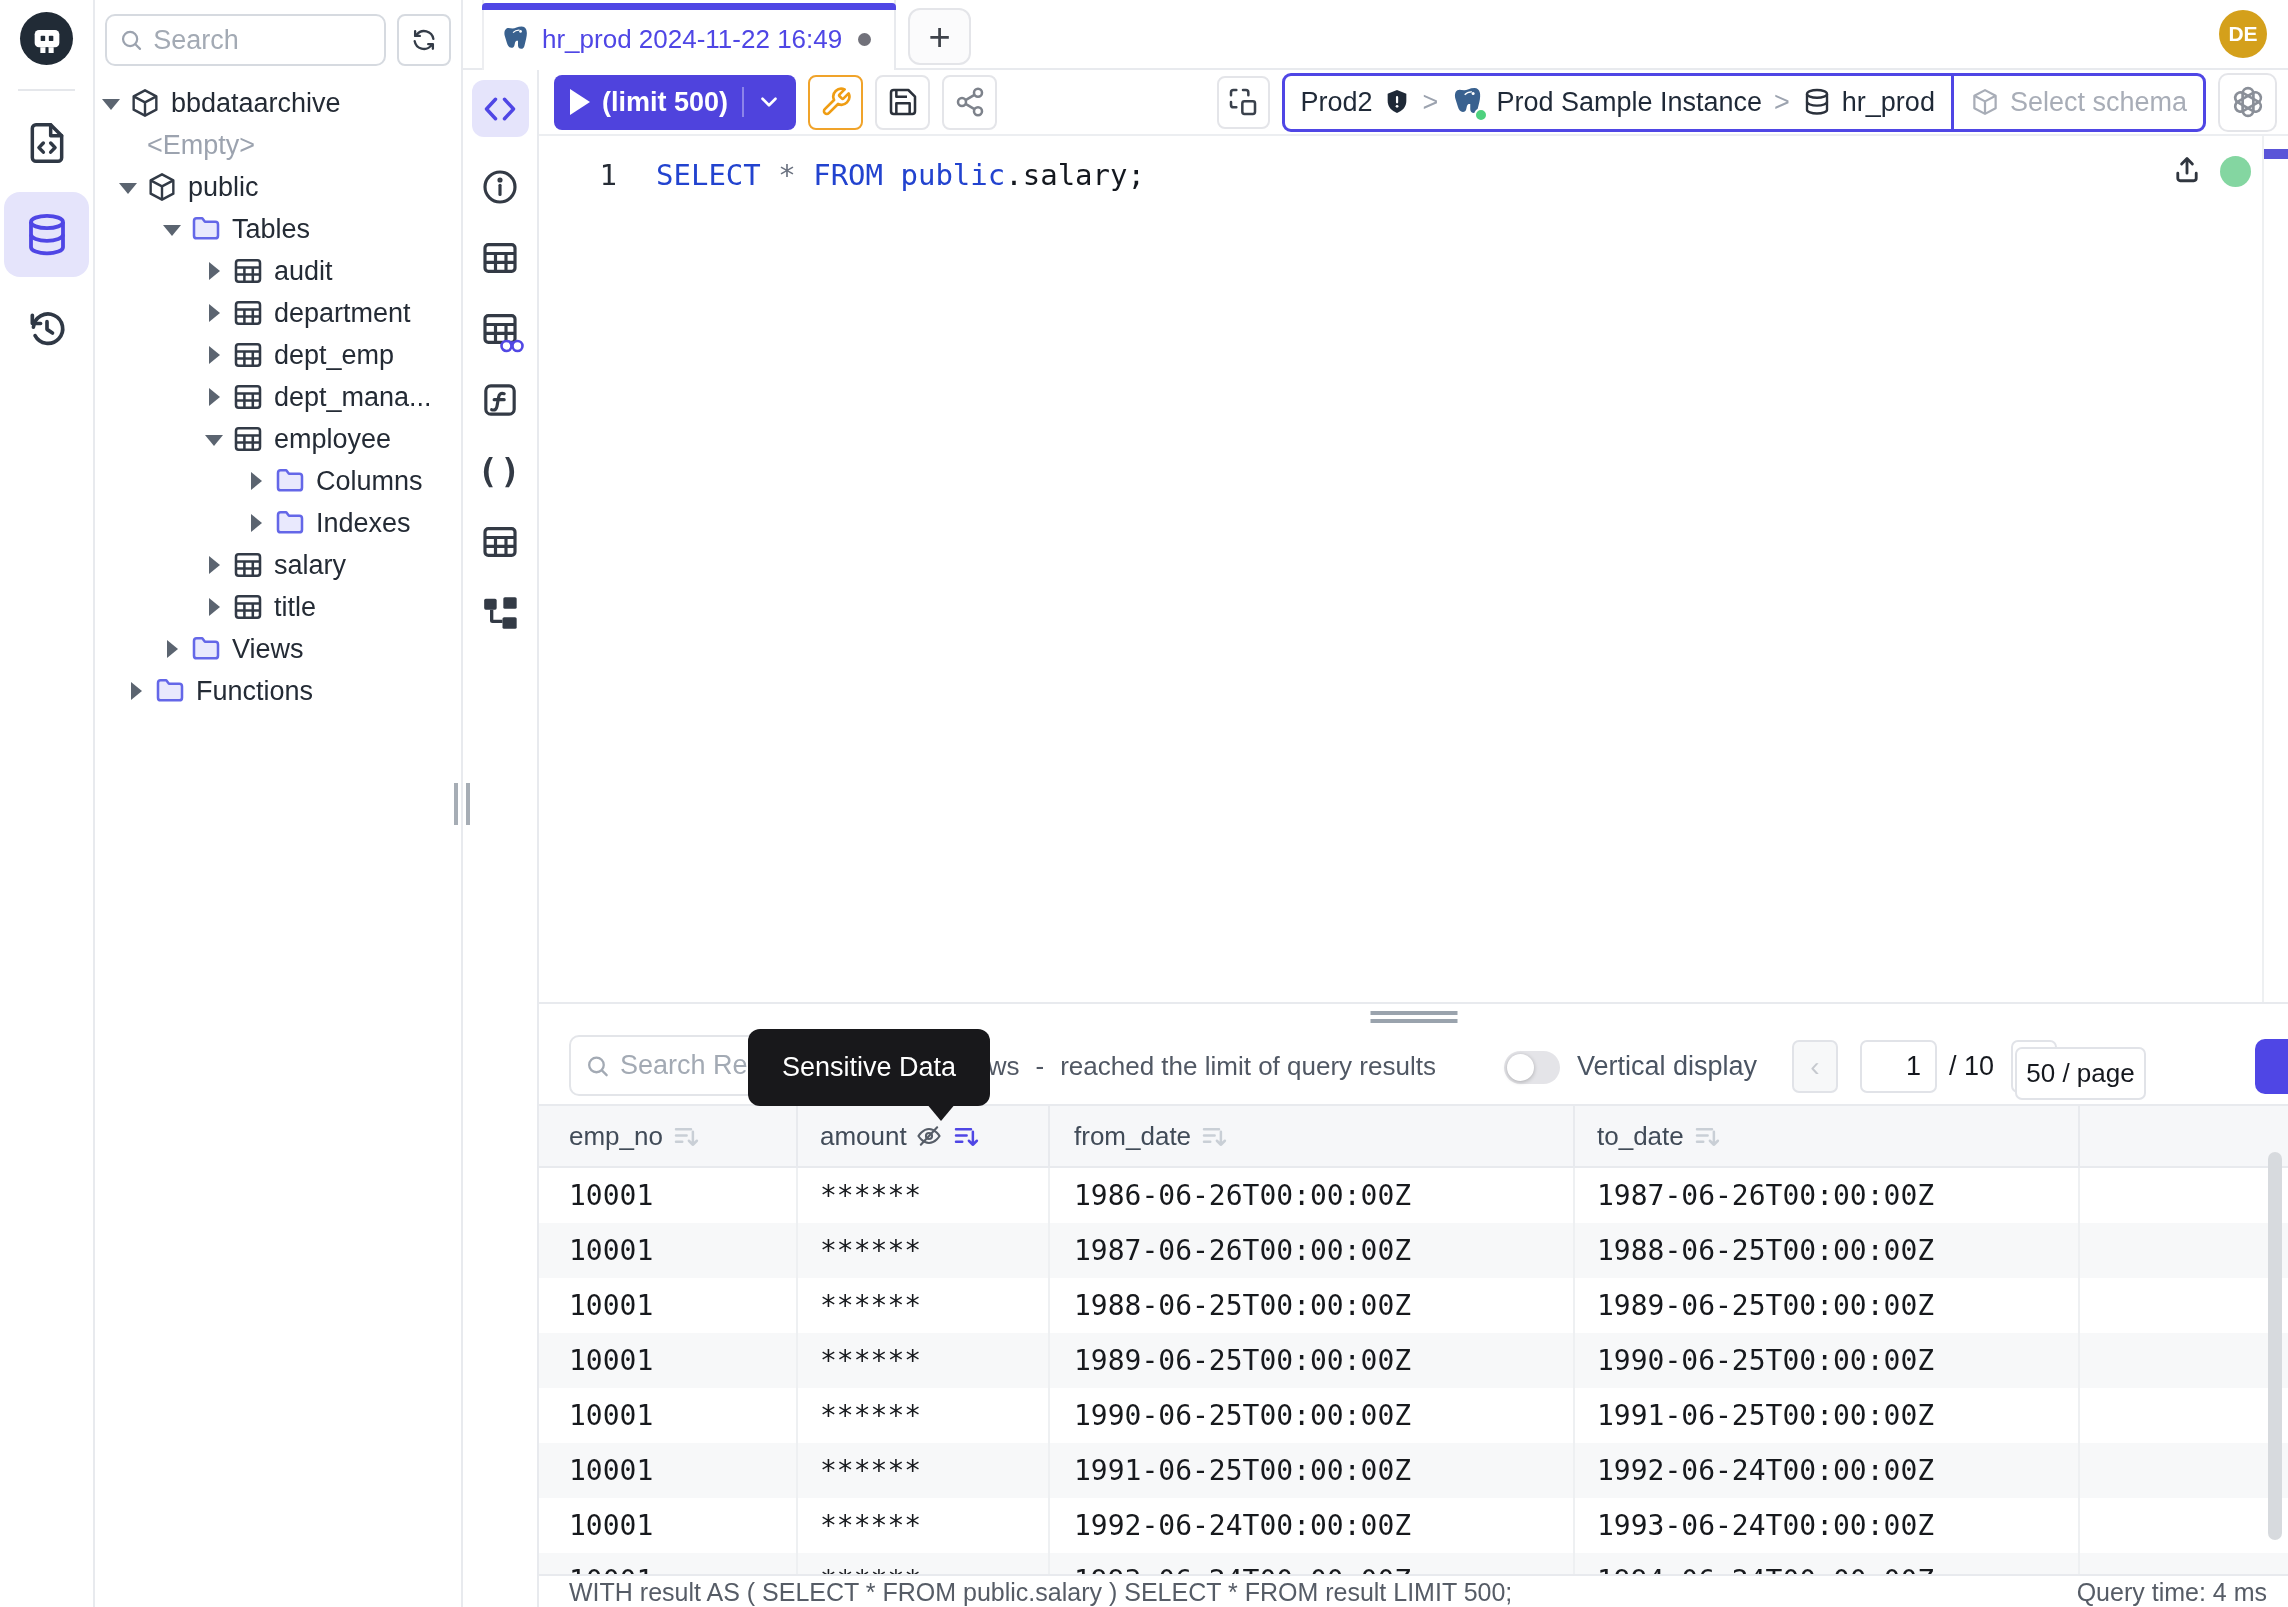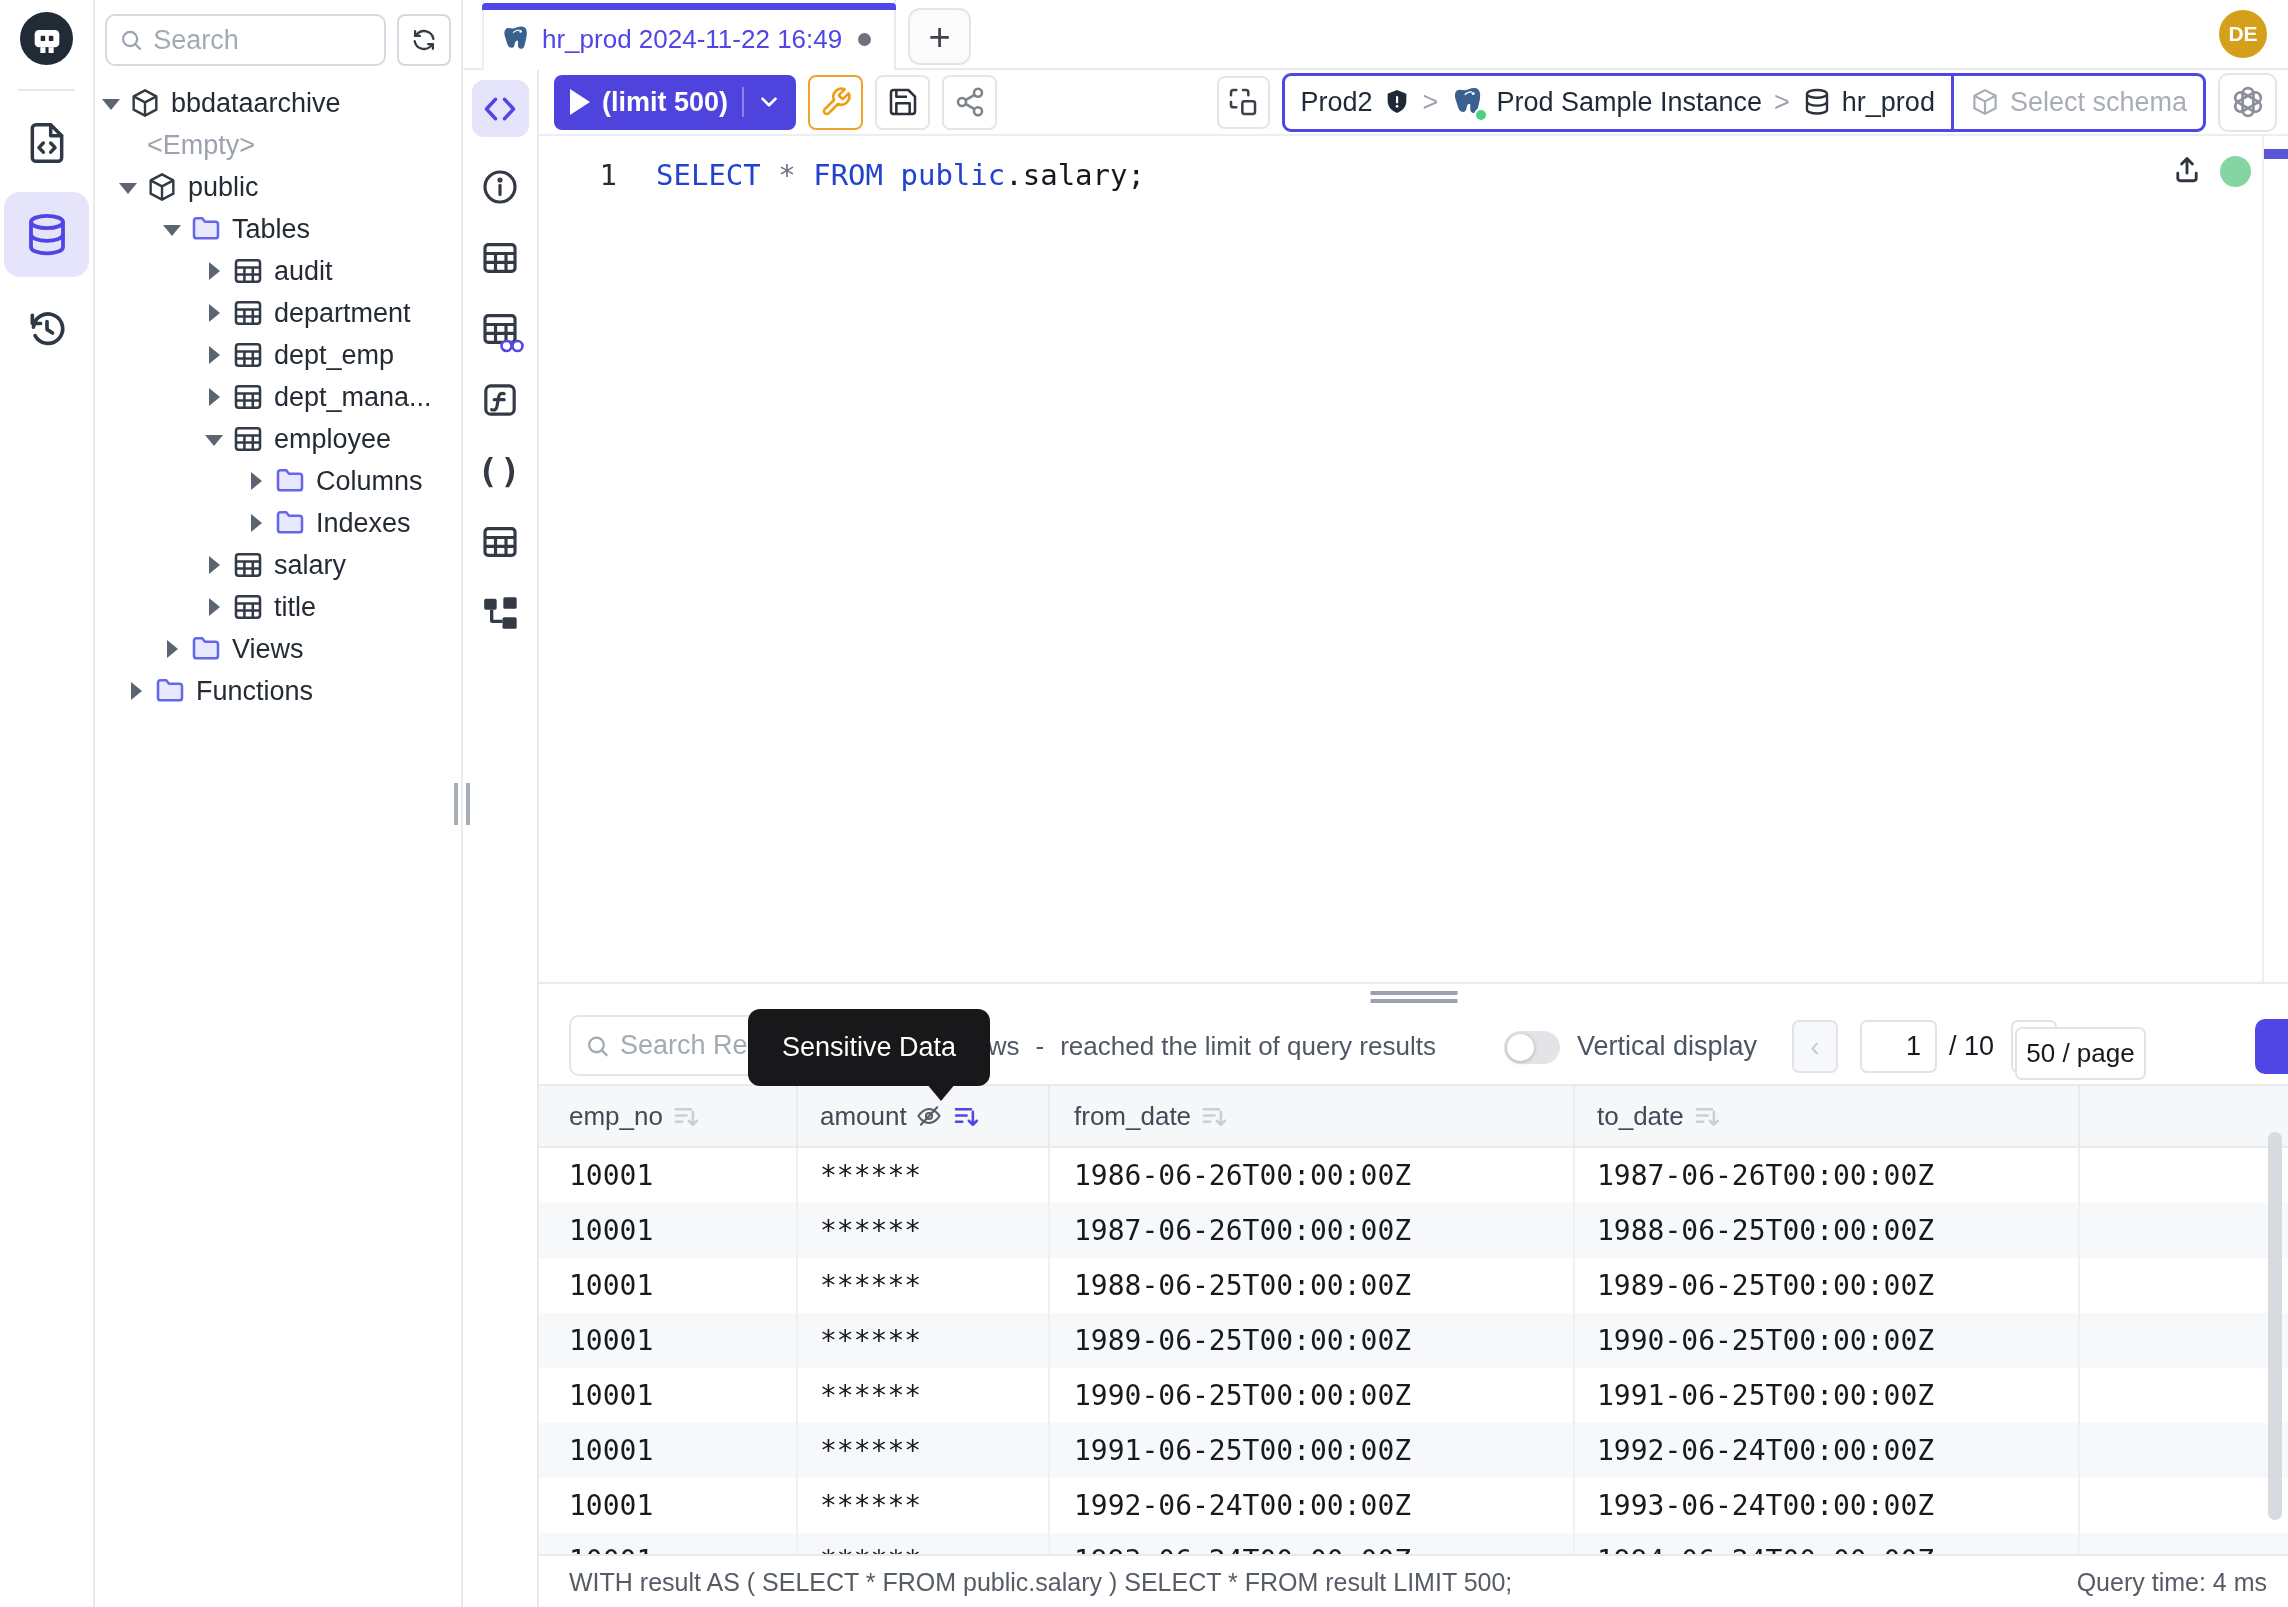--- a/index.html
+++ b/index.html
@@ -129,21 +129,21 @@
   .col3 { width:505px; padding-left:22px; border-left:2px solid #e8eaee; }
   .col4 { flex:1; border-left:2px solid #e8eaee; }
   .rows { height:406px; overflow:hidden; }
   .tr { height:55px; display:flex; }
   .tr:nth-child(even) { background:#f7f8f9; }
   .td { display:flex; align-items:center; font-family:"DejaVu Sans Mono",monospace; font-size:28px; color:#17191d; white-space:nowrap; }
   .tr .col1, .tr .col2, .tr .col3, .tr .col4 { border-left:2px solid #eef0f2; }
   .scroll-thumb { position:absolute; right:7px; top:48px; width:14px; height:388px; border-radius:7px; background:#d7dade; }
 
   
-  .statusbar { height:54px; border-top:2px solid #e8eaee; display:flex; align-items:center; justify-content:space-between; padding:0 22px 0 30px; font-size:25px; color:#565c66; flex-shrink:0; white-space:nowrap; }
+  .statusbar { height:34px; border-top:2px solid #e8eaee; display:flex; align-items:center; justify-content:space-between; padding:0 22px 0 30px; font-size:25px; color:#565c66; flex-shrink:0; white-space:nowrap; }
 </style>
 </head>
 <body>
 
 <svg width="0" height="0" style="position:absolute">
   <defs>
     <symbol id="i-cube" viewBox="0 0 24 24" fill="none" stroke="currentColor" stroke-width="1.8" stroke-linejoin="round">
         <path d="M12 2.5 20.5 7v10L12 21.5 3.5 17V7Z"></path>
         <path d="M3.5 7 12 11.5 20.5 7M12 11.5V21.5"></path>
       </symbol>

